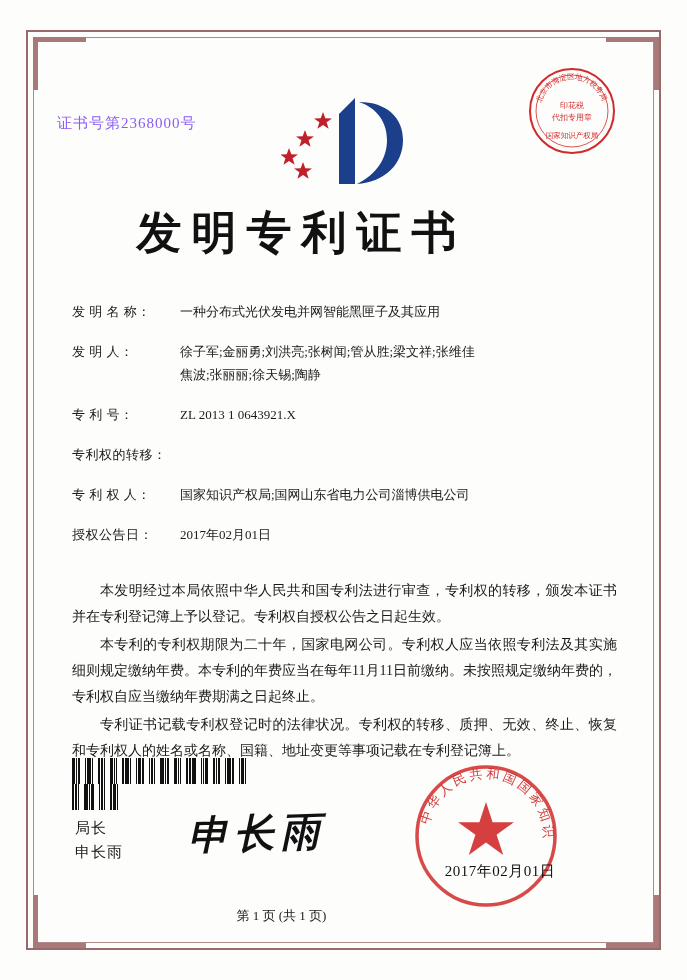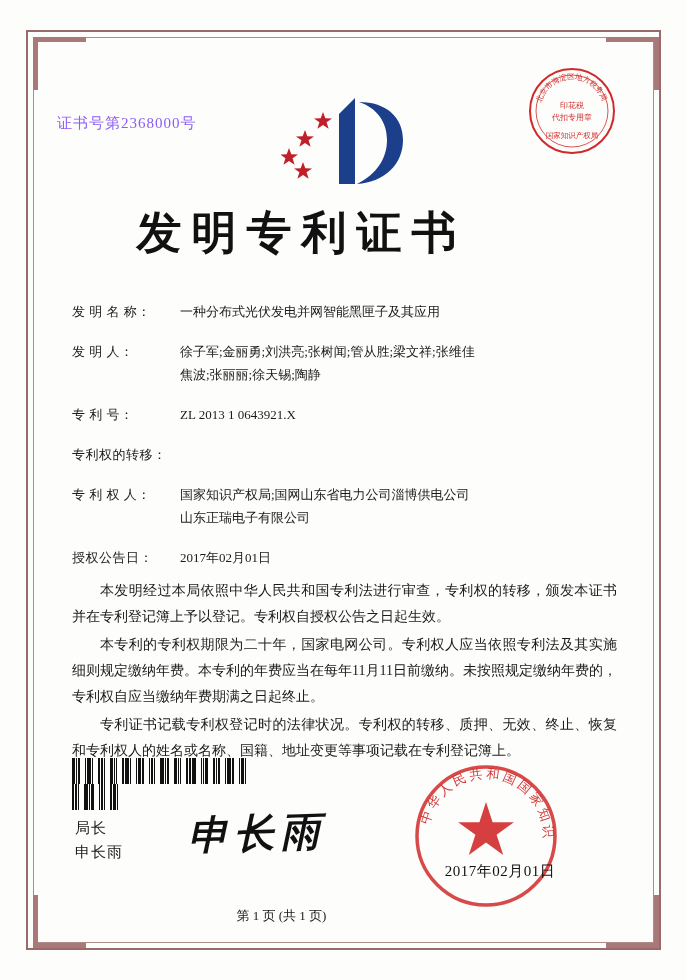--- a/index.html
+++ b/index.html
@@ -265,21 +265,20 @@
         <span>ZL 2013 1 0643921.X</span>
       </div>
     </div>
     <div class="field-row">
       <div class="field-label">专利权的转移：</div>
     </div>
     <div class="field-row">
       <div class="field-label">专 利 权 人：</div>
       <div class="field-value">
         <span>国家知识产权局;国网山东省电力公司淄博供电公司</span>
-        <span class="line2">山东正瑞电子有限公司</span>
       </div>
     </div>
     <div class="field-row">
       <div class="field-label">授权公告日：</div>
       <div class="field-value">
         <span>2017年02月01日</span>
       </div>
     </div>
   </div>
 

